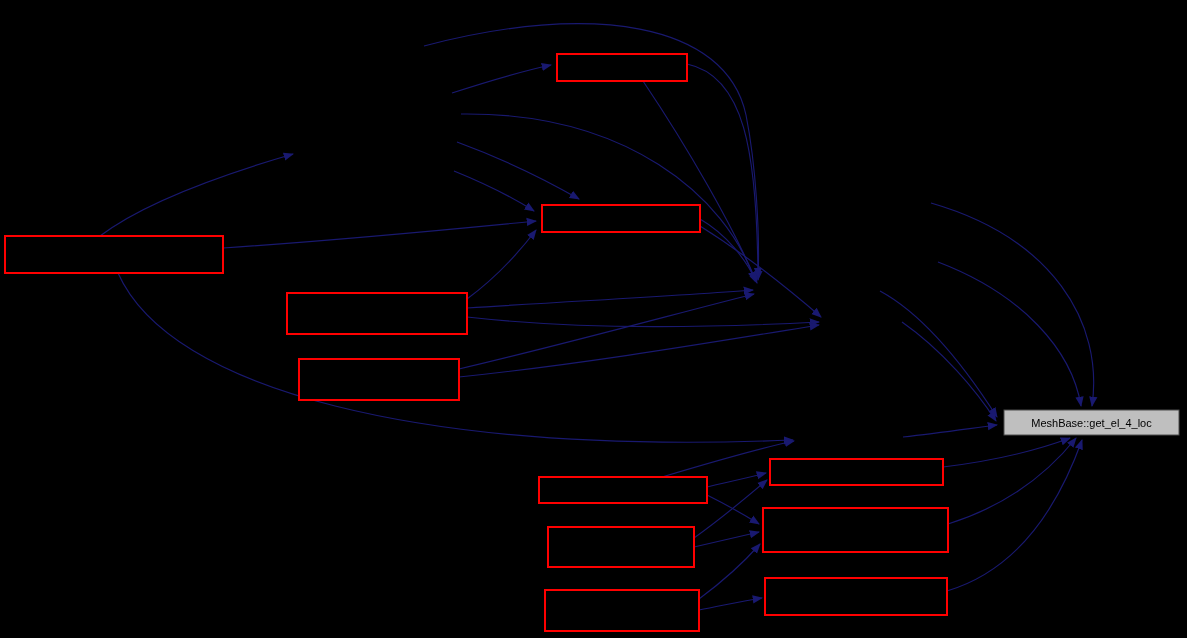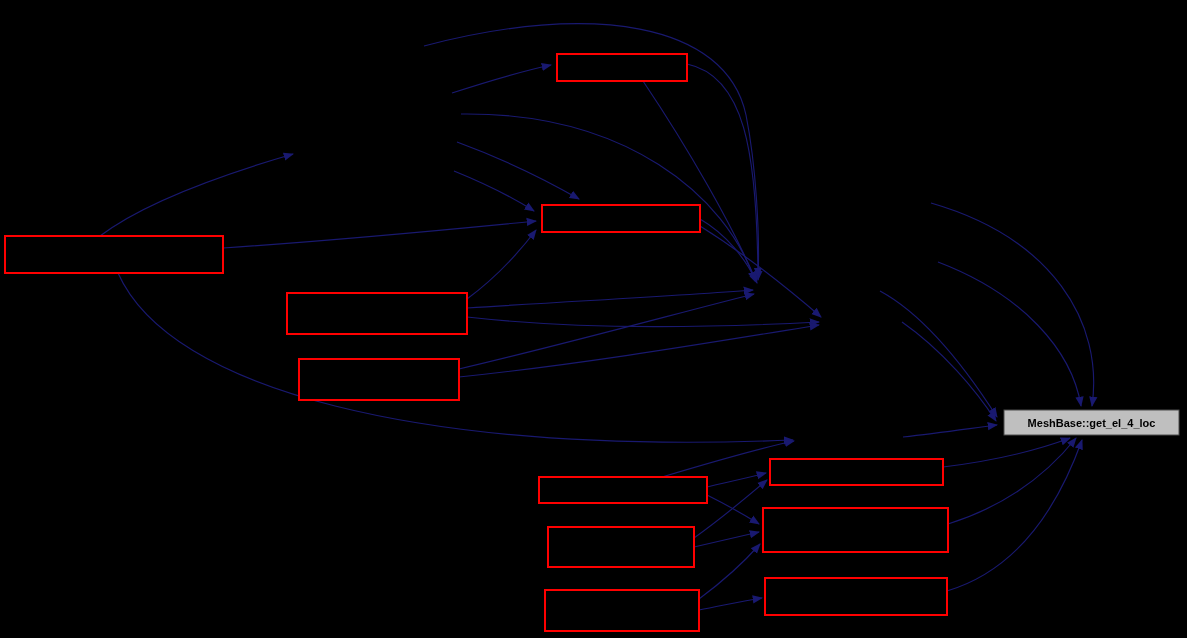--- a/index.html
+++ b/index.html
@@ -4,21 +4,21 @@
 <style>
   html, body {
     margin: 0;
     padding: 0;
     width: 1187px;
     height: 638px;
     background: var(--bg, #000000);
     overflow: hidden;
     font-family: "Liberation Sans", sans-serif;
   }
-  #canvas { width: 1187px; height: 628px; font-weight: bold; }
+  #canvas { width: 1187px; height: 628px; }
   svg { display: block; }
   .edge {
     fill: none;
     stroke: var(--edge, #191970);
     stroke-width: 1.15px;
   }
   .red-node {
     fill: var(--node-fill, #000000);
     stroke: var(--node-border, #ff0000);
     stroke-width: 2px;

